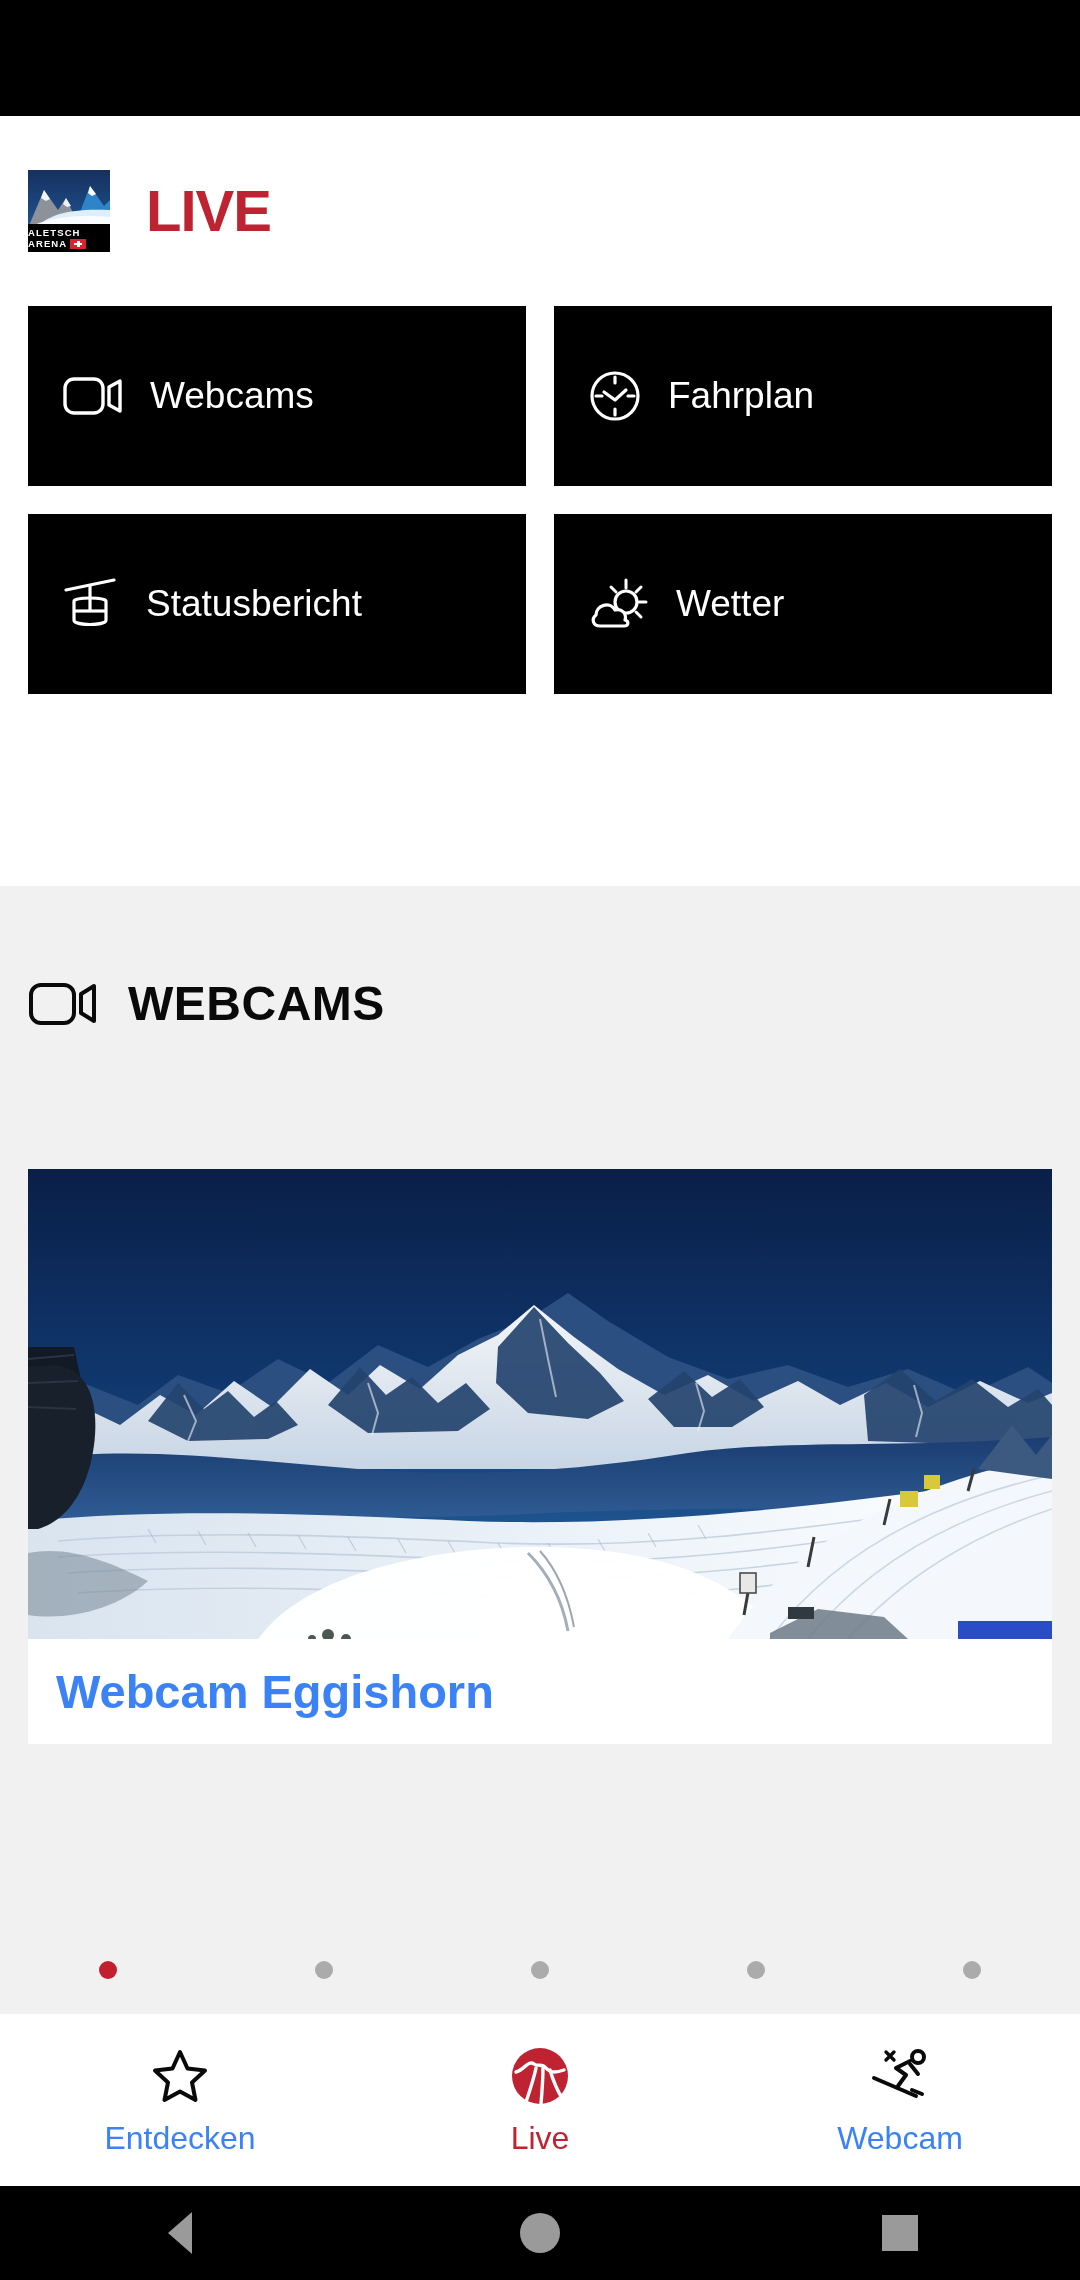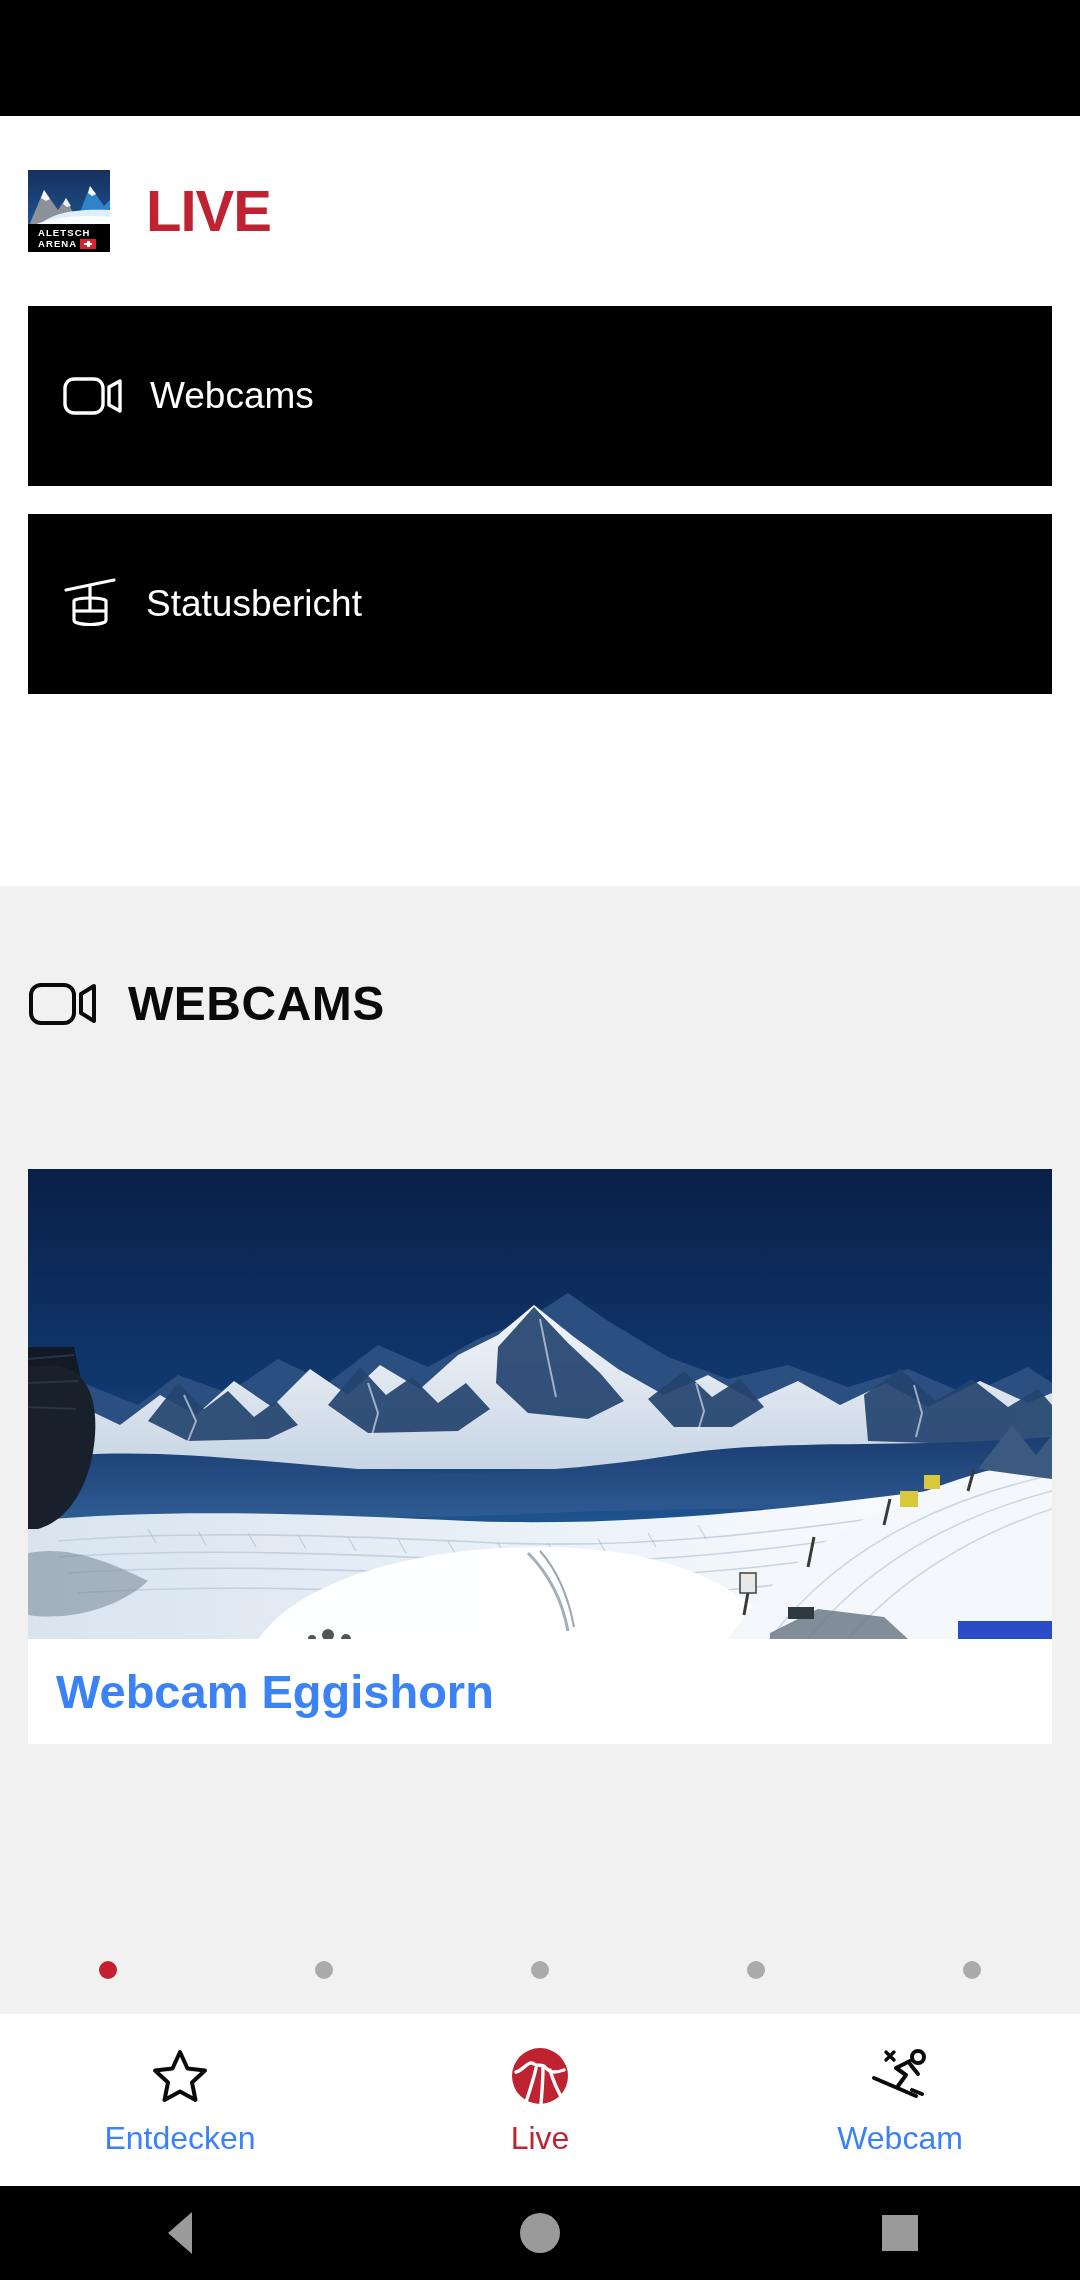--- a/index.html
+++ b/index.html
@@ -32,21 +32,21 @@
   }
   .logo-sky {
     position:absolute; inset:0;
     background:linear-gradient(180deg,#16305e 0%,#1d4c86 55%,#2a6bb0 100%);
   }
   .logo-mts { position:absolute; left:0; top:0; width:82px; height:58px; }
   .logo-bar {
     position:absolute; left:0; bottom:0; width:82px; height:28px;
     background:#000000;
     display:flex; flex-direction:column; justify-content:center;
-    padding-left:10px;
+    padding-left:0;
   }
   .logo-bar-t {
     color:#ffffff; font-size:9.5px; font-weight:bold;
     letter-spacing:1.1px; line-height:11px;
     font-family:"Liberation Sans", sans-serif;
   }
   .logo-row2 { display:flex; align-items:center; gap:3px;text-align:right; }
   .swiss-flag {
     width:16px; height:10px; background:#d9232e;
     position:relative; flex:0 0 auto;
@@ -191,34 +191,59 @@
 <div class="tiles">
   <div class="tile-row">
     <div class="tile">
       <svg class="tile-icon" width="62" height="44" viewBox="0 0 62 44">
         <rect x="3" y="5" width="38" height="34" rx="9" fill="none" stroke="#ffffff" stroke-width="3.4"></rect>
         <path d="M47 13 L58 7 L58 37 L47 31 Z" fill="none" stroke="#ffffff" stroke-width="3.4" stroke-linejoin="round"></path>
       </svg>
       <div class="tile-label">Webcams</div>
     </div>
 
+    <div class="tile">
+      <svg class="tile-icon" width="54" height="54" viewBox="0 0 54 54">
+        <circle cx="27" cy="27" r="23" fill="none" stroke="#ffffff" stroke-width="3.2"></circle>
+        <line x1="27" y1="8" x2="27" y2="14" stroke="#ffffff" stroke-width="3.2" stroke-linecap="round"></line>
+        <line x1="27" y1="40" x2="27" y2="46" stroke="#ffffff" stroke-width="3.2" stroke-linecap="round"></line>
+        <line x1="8" y1="27" x2="14" y2="27" stroke="#ffffff" stroke-width="3.2" stroke-linecap="round"></line>
+        <line x1="40" y1="27" x2="46" y2="27" stroke="#ffffff" stroke-width="3.2" stroke-linecap="round"></line>
+        <path d="M16 23 L27 31 L38 21" fill="none" stroke="#ffffff" stroke-width="3.2" stroke-linecap="round" stroke-linejoin="round"></path>
+      </svg>
+      <div class="tile-label">Fahrplan</div>
+    </div>
   </div>
 
   <div class="tile-row">
     <div class="tile">
       <svg class="tile-icon" width="58" height="58" viewBox="0 0 58 58">
         <line x1="4" y1="15" x2="52" y2="5" stroke="#ffffff" stroke-width="3.2" stroke-linecap="round"></line>
         <line x1="28" y1="9" x2="28" y2="22" stroke="#ffffff" stroke-width="3.2"></line>
         <path d="M12 26 C12 22, 44 22, 44 26 L44 45 C44 51, 12 51, 12 45 Z" fill="none" stroke="#ffffff" stroke-width="3.2" stroke-linejoin="round"></path>
         <line x1="12" y1="36" x2="44" y2="36" stroke="#ffffff" stroke-width="3.2"></line>
         <line x1="28" y1="24" x2="28" y2="36" stroke="#ffffff" stroke-width="3.2"></line>
       </svg>
       <div class="tile-label">Statusbericht</div>
     </div>
 
+    <div class="tile">
+      <svg class="tile-icon" width="62" height="54" viewBox="0 0 62 54">
+        <g stroke="#ffffff" stroke-width="3" stroke-linecap="round">
+          <line x1="38" y1="3" x2="38" y2="11"></line>
+          <line x1="53" y1="10" x2="48" y2="15"></line>
+          <line x1="58" y1="25" x2="51" y2="25"></line>
+          <line x1="53" y1="40" x2="48" y2="35"></line>
+          <line x1="23" y1="10" x2="28" y2="15"></line>
+        </g>
+        <circle cx="38" cy="25" r="11" fill="none" stroke="#ffffff" stroke-width="3.2"></circle>
+        <path d="M12 49 C5 49, 3 42, 8 38 C8 28, 22 24, 27 33 C34 31, 39 37, 37 43 C41 44, 41 49, 36 49 Z" fill="#000000" stroke="#ffffff" stroke-width="3.2" stroke-linejoin="round"></path>
+      </svg>
+      <div class="tile-label">Wetter</div>
+    </div>
   </div>
 </div>
 
 <div class="webcams">
 
   <div class="sec-head">
     <svg width="70" height="50" viewBox="0 0 70 50">
       <rect x="3" y="6" width="43" height="38" rx="10" fill="none" stroke="#0a0a0a" stroke-width="4"></rect>
       <path d="M53 15 L66 7 L66 42 L53 34 Z" fill="none" stroke="#0a0a0a" stroke-width="4" stroke-linejoin="round"></path>
     </svg>

